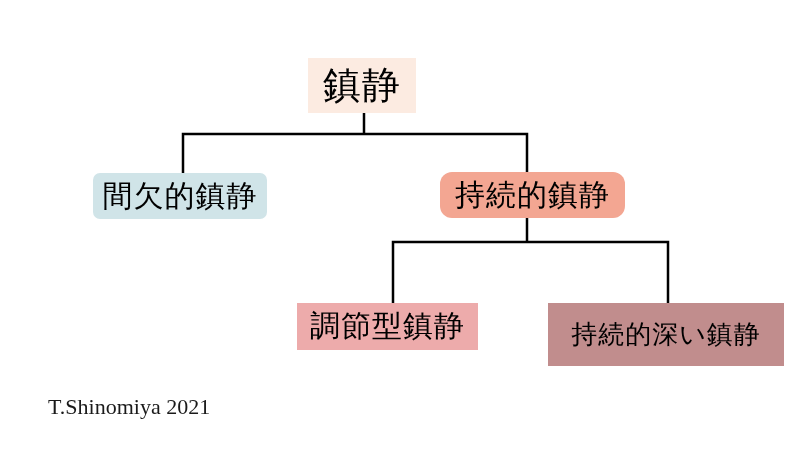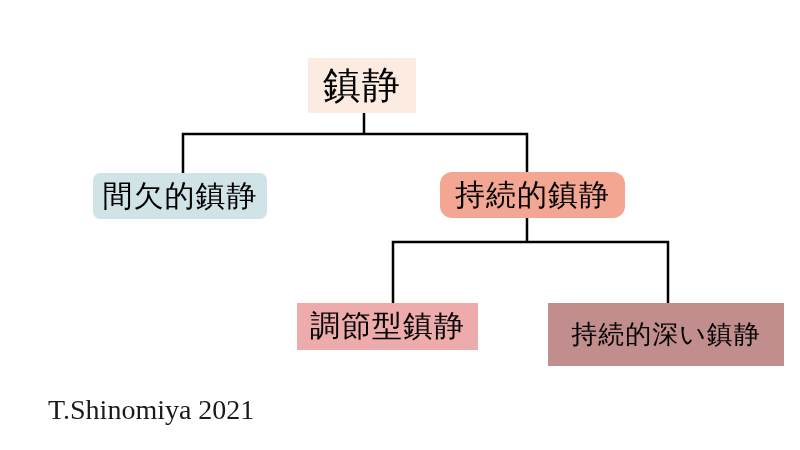--- a/index.html
+++ b/index.html
@@ -52,21 +52,21 @@
   .node-continuous-deep {
     left: 528px; top: 303px; width: 236px; height: 63px;
     font-size: 26px;
     margin-left: 20px;
   }
   .attribution {
     position: absolute;
     left: 48px;
     top: 394px;
     font-family: "Liberation Serif", serif;
-    font-size: 28px;
+    font-size: 22px;
     color: #1a1a1a;
     white-space: nowrap;
   }
 </style>
 </head>
 <body>
 
 <div class="canvas">
 
   <svg class="connectors" viewBox="0 0 800 450" fill="none">

